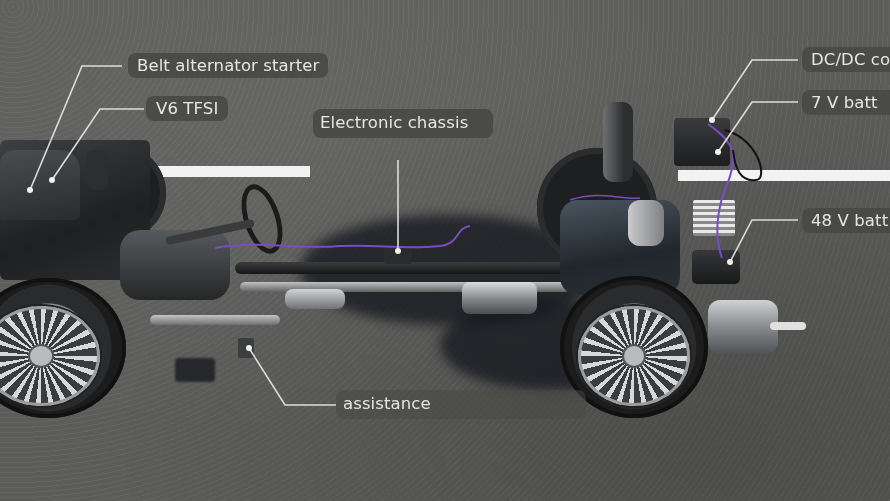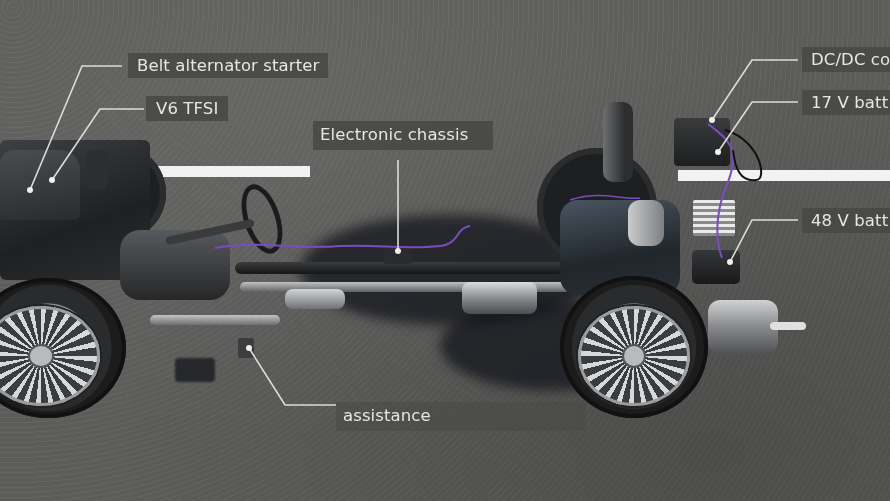--- a/index.html
+++ b/index.html
@@ -44,22 +44,23 @@
   .pipe { position: absolute; border-radius: 8px; }
   .label {
     position: absolute;
     background: rgba(72,72,70,0.9);
     color: #e6e6e4;
     font-size: 16.5px;
     line-height: 23px;
     padding: 1px 9px;
     letter-spacing: 0.1px;
     white-space: nowrap;
+    border-radius: 8px;
   }
-  .label.two { white-space: normal; margin-top: 12px; }
+  .label.two { white-space: normal; }
   svg.leaders { position: absolute; inset: 0; }
 </style>
 </head>
 <body>
 
 <div class="scene"></div>
 
 <div class="lane-line" style="left:150px; top:166px; width:160px;"></div>
 <div class="lane-line" style="left:678px; top:170px; width:212px;"></div>
 
@@ -142,20 +143,20 @@
 <div class="label" style="left:146px; top:96px; padding:1px 10px;">
   <span>V6 TFSI</span>
 </div>
 <div class="label two" style="left:313px; top:109px; width:166px; padding:2px 7px 4px;">
   <div>Electronic chassis</div>
 </div>
 <div class="label" style="left:802px; top:47px; width:90px;">
   <span>DC/DC co</span>
 </div>
 <div class="label" style="left:802px; top:90px; width:90px;">
-  <span>17 V batt</span>
+  <span>7 V batt</span>
 </div>
 <div class="label" style="left:802px; top:208px; width:90px;">
   <span>48 V batt</span>
 </div>
 <div class="label two" style="left:336px; top:390px; width:236px; padding:2px 7px 4px; background:rgba(72,72,70,0.55);">
   <div>assistance</div>
 </div>
 
 </body></html>

